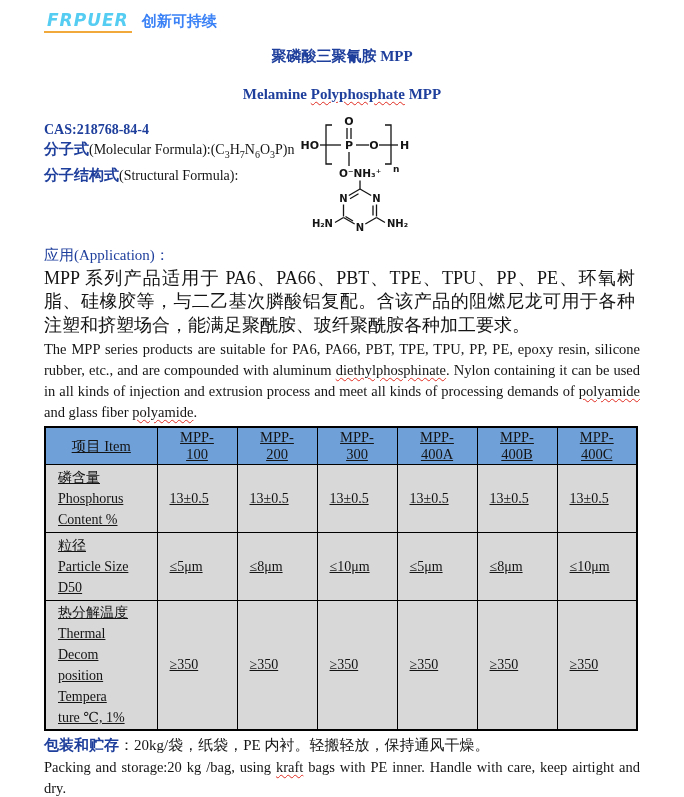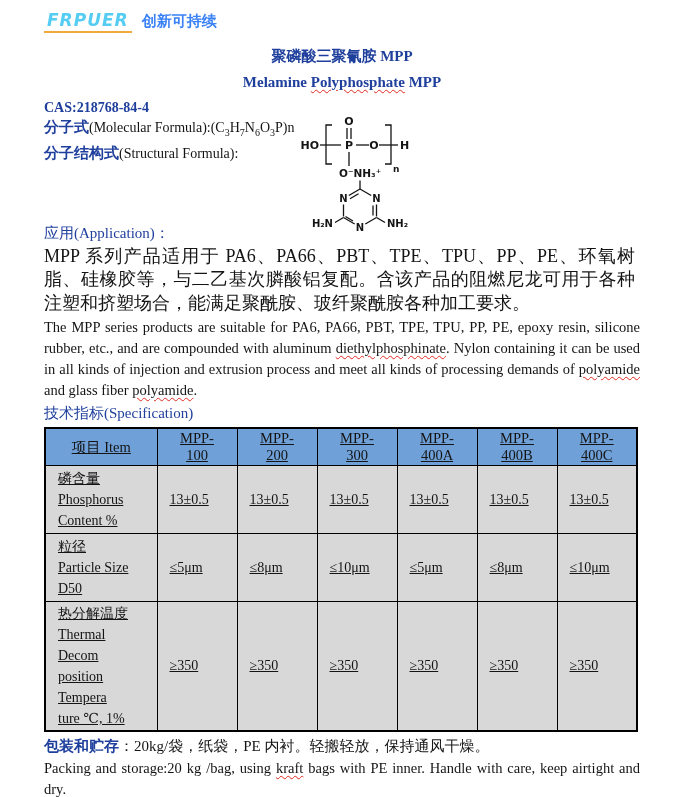--- a/index.html
+++ b/index.html
@@ -19,21 +19,21 @@
   
   .logo-row{padding:10px 0 2px 44px;display:flex;align-items:baseline;gap:10px;}
   .brand{
     font-family:"DejaVu Sans","Liberation Sans",sans-serif;
     font-style:italic;font-weight:bold;font-size:17px;letter-spacing:1px;
     color:var(--logo-blue);
     border-bottom:2px solid var(--logo-underline);
     padding:0 3px 1px 3px;
   }
   .tagline{font-size:15px;font-weight:600;color:#3b82f6;}
-  .title-zh,.title-en{text-align:center;color:var(--heading-blue);font-weight:bold;font-size:15px;line-height:22px;margin:4px;}
+  .title-zh,.title-en{text-align:center;color:var(--heading-blue);font-weight:bold;font-size:15px;line-height:22px;margin:16px;}
   .title-zh{margin-top:10px;}
   
   .prop{font-size:14px;line-height:18px;margin-top:2px;}
   .cas{color:var(--heading-blue);font-weight:bold;font-size:14px;line-height:17px;margin-top:6px;}
   .zh-label{color:var(--heading-blue);font-weight:bold;font-size:15px;}
   .struct-gap{height:58px;}
   
   .squiggle{
     text-decoration-line:underline;
     text-decoration-style:wavy;
@@ -93,21 +93,20 @@
     <div class="prop">
       <span class="zh-label">分子结构式</span><span>(Structural Formula):</span>
     </div>
 
     <div class="struct-gap"></div>
 
     <div class="section-heading">应用(Application)：</div>
     <p class="para-zh">MPP 系列产品适用于 PA6、PA66、PBT、TPE、TPU、PP、PE、环氧树脂、硅橡胶等，与二乙基次膦酸铝复配。含该产品的阻燃尼龙可用于各种注塑和挤塑场合，能满足聚酰胺、玻纤聚酰胺各种加工要求。</p>
     <p class="para-en"><span>The MPP series products are suitable for PA6, PA66, PBT, TPE, TPU, PP, PE, epoxy resin, silicone rubber, etc., and are compounded with aluminum </span><span class="squiggle">diethylphosphinate</span><span>. Nylon containing it can be used in all kinds of injection and extrusion process and meet all kinds of processing demands of </span><span class="squiggle">polyamide</span><span> and glass fiber </span><span class="squiggle">polyamide</span><span>.</span></p>
 
-    <div class="section-heading">技术指标(Specification)</div>
     <table class="spec-table">
       <colgroup>
         <col style="width:112px">
           <col style="width:80px">
           <col style="width:80px">
           <col style="width:80px">
           <col style="width:80px">
           <col style="width:80px">
           <col style="width:80px">
       </colgroup>

